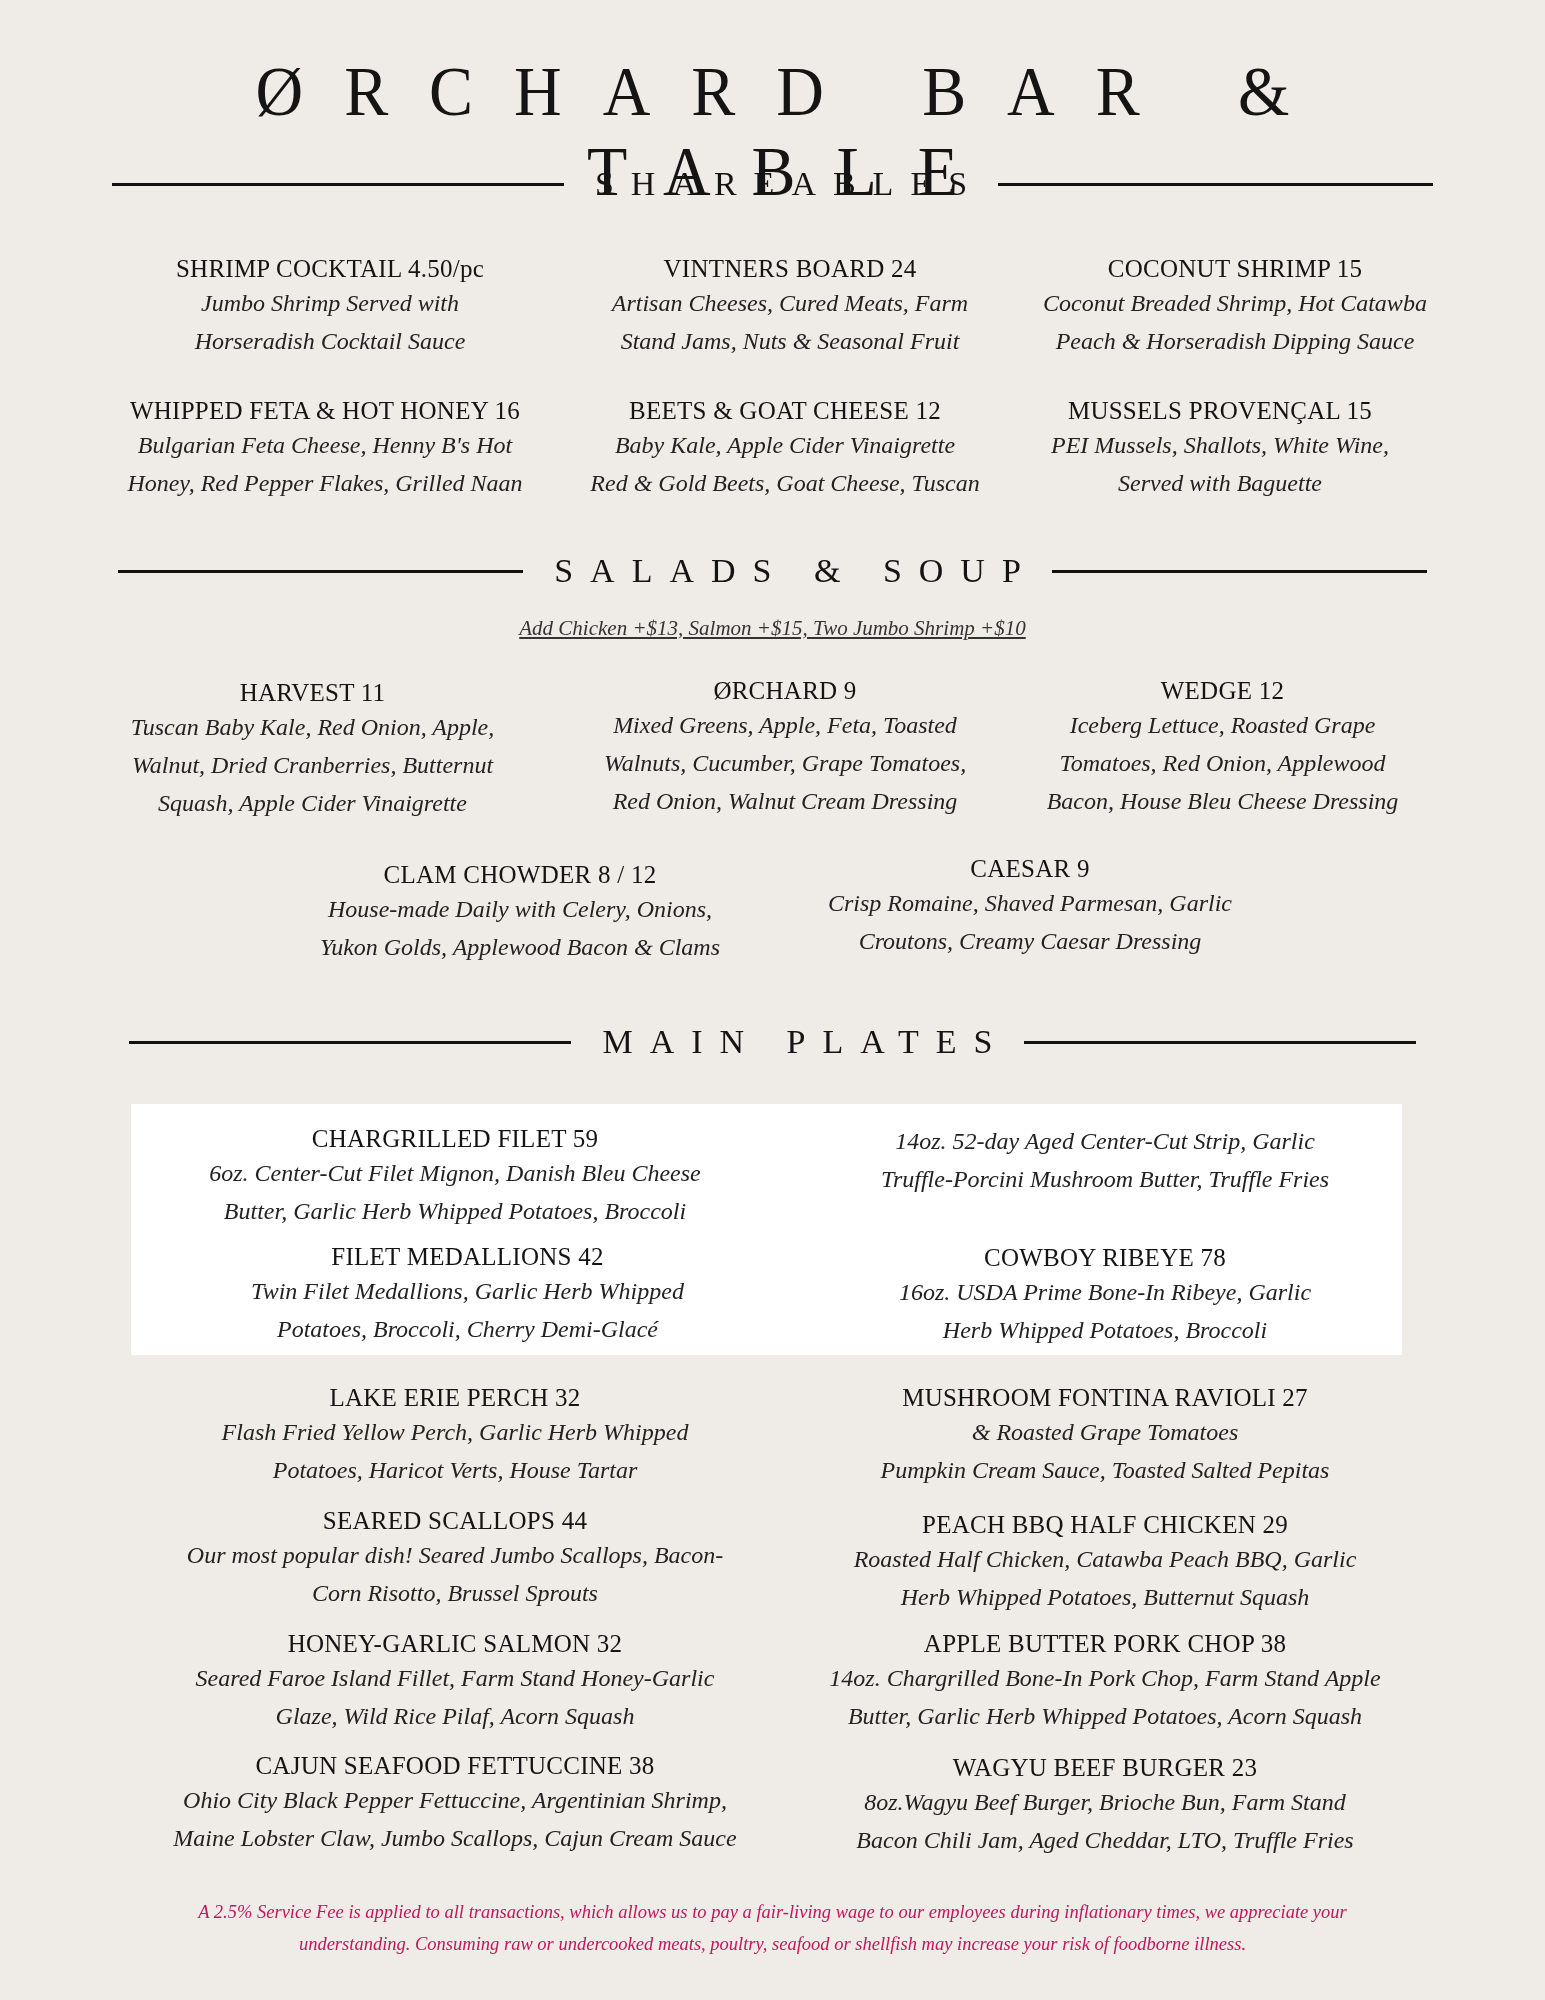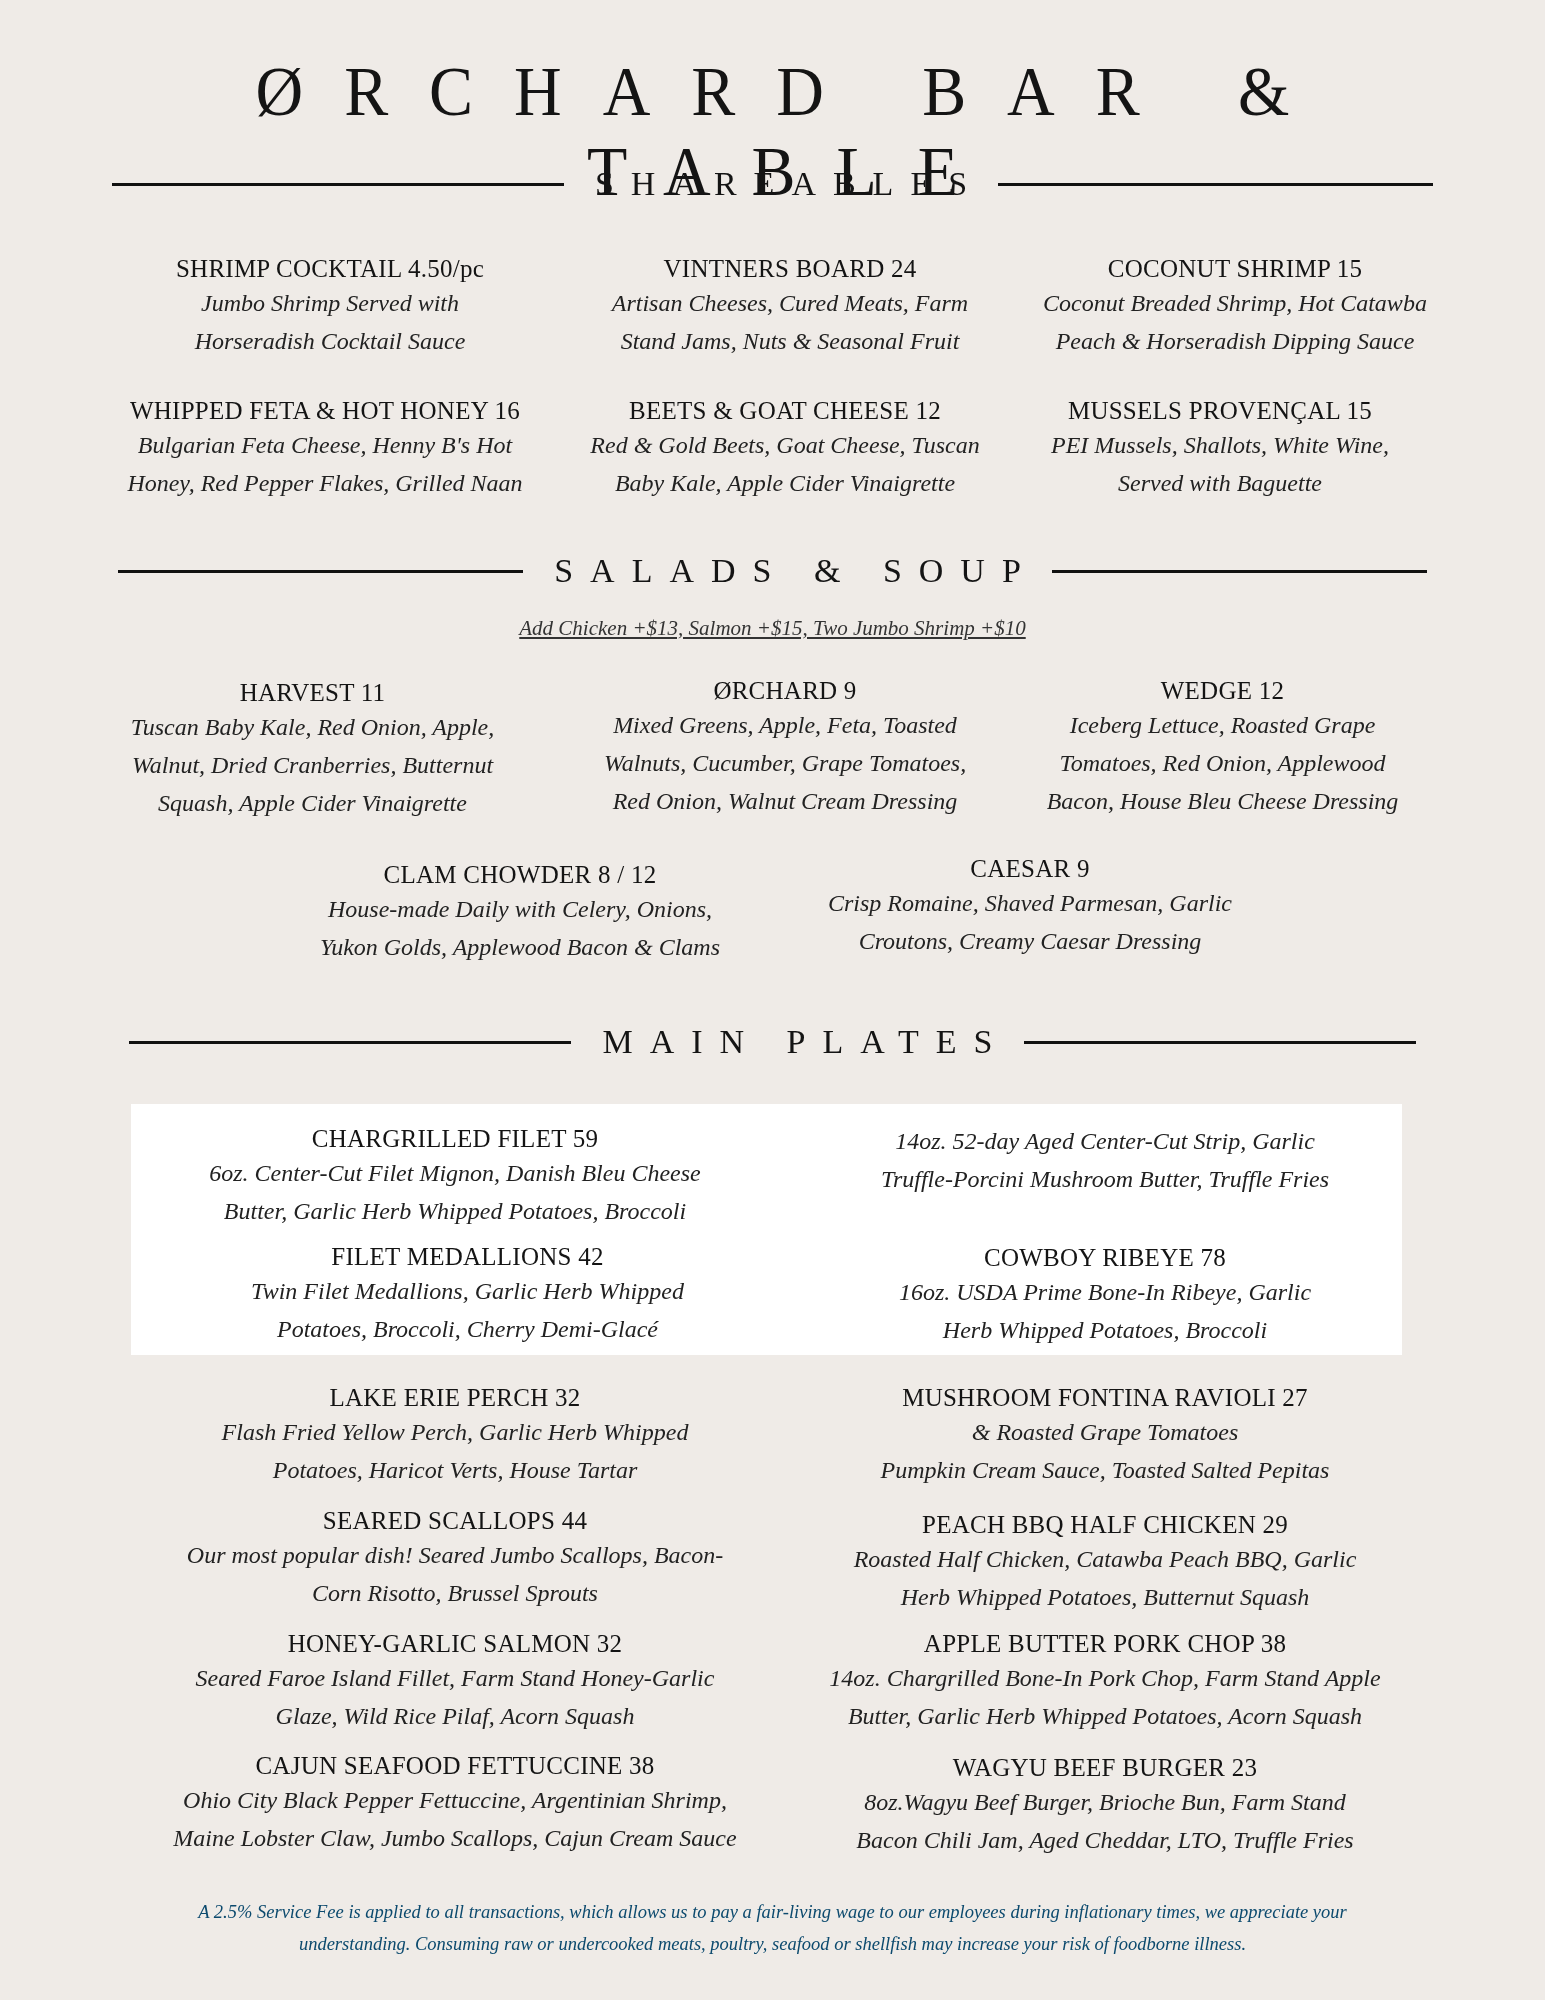--- a/index.html
+++ b/index.html
@@ -28,21 +28,21 @@
   }
   .note {
     position:absolute; left:0; width:1545px; text-align:center;
     font-style:italic; font-size:21px; color:#333;
   }
   .whitebox {
     position:absolute; left:131px; top:1104px; width:1271px; height:251px; background:#ffffff;
   }
   .footer {
     position:absolute; left:140px; width:1265px; top:1896px; text-align:center;
-    font-style:italic; font-size:18.5px; line-height:32px; color:#0c4a6e;
+    font-style:italic; font-size:18.5px; line-height:32px; color:#be185d;
   }
 </style>
 </head>
 <body>
 
 <div class="title">ØRCHARD BAR &amp; TABLE</div>
 
 <div class="section-head" style="top:165px;">
   <div class="rule" style="width:452px;"></div>
   <div class="label">SHAREABLES</div>
@@ -64,22 +64,22 @@
   <div class="desc">Coconut Breaded Shrimp, Hot Catawba</div>
   <div class="desc">Peach &amp; Horseradish Dipping Sauce</div>
 </div>
 <div class="item" style="left:95px; width:460px; top:396px;">
   <div class="name">WHIPPED FETA &amp; HOT HONEY 16</div>
   <div class="desc">Bulgarian Feta Cheese, Henny B's Hot</div>
   <div class="desc">Honey, Red Pepper Flakes, Grilled Naan</div>
 </div>
 <div class="item" style="left:555px; width:460px; top:396px;">
   <div class="name">BEETS &amp; GOAT CHEESE 12</div>
+  <div class="desc">Baby Kale, Apple Cider Vinaigrette</div>
   <div class="desc">Red &amp; Gold Beets, Goat Cheese, Tuscan</div>
-  <div class="desc">Baby Kale, Apple Cider Vinaigrette</div>
 </div>
 <div class="item" style="left:995px; width:450px; top:396px;">
   <div class="name">MUSSELS PROVENÇAL 15</div>
   <div class="desc">PEI Mussels, Shallots, White Wine,</div>
   <div class="desc">Served with Baguette</div>
 </div>
 
 <div class="section-head" style="top:552px;">
   <div class="rule" style="width:405px;"></div>
   <div class="label">SALADS &amp; SOUP</div>

